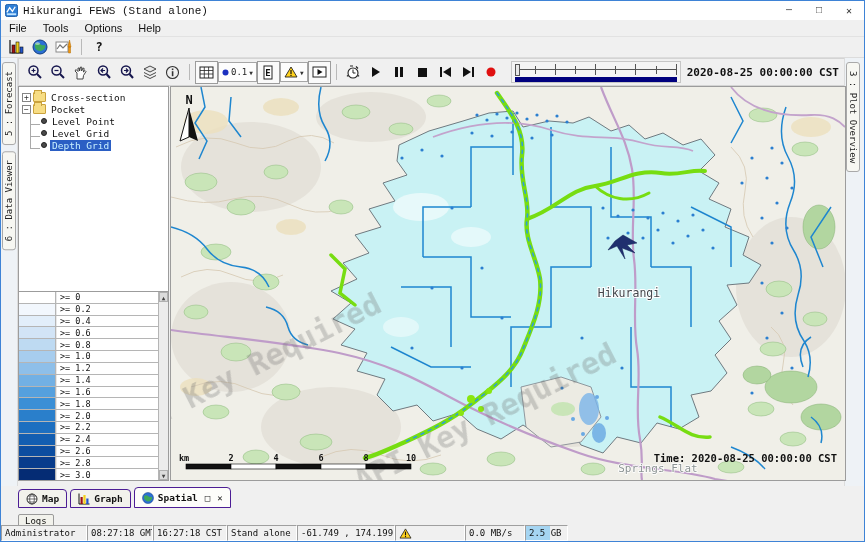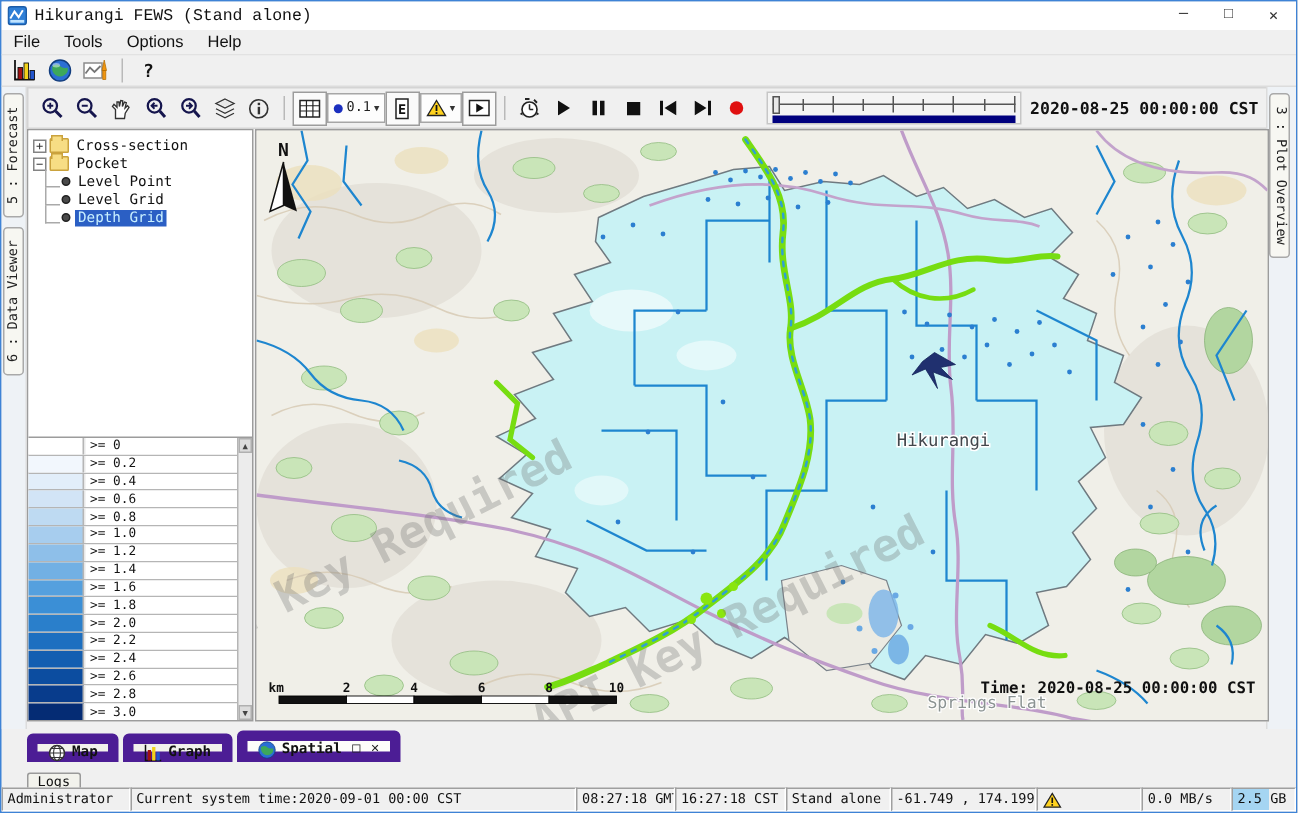--- a/index.html
+++ b/index.html
@@ -89,22 +89,22 @@
   .scr-btn { height:10px; font-size:6px; color:#444; text-align:center; line-height:10px;
              background:#dcdcdc; border:1px solid #b0b0b0; }
 
   
   .map-area { position:absolute; left:169px; top:85px; width:676px; height:395px;
               border:1px solid #9c9c9c; background:#f0efe8; }
 
   
   .bottom-tabs { position:absolute; left:17px; top:486px; height:21px; display:flex; gap:3px;
                  align-items:flex-end; }
-  .btab { display:flex; align-items:flex-start; gap:4px; height:19px; padding:0 7px;
-          background:#f2f2ec; border:7px solid #4c1d95; border-radius:4px 4px 0 0;
+  .btab { display:flex; align-items:center; gap:4px; height:19px; padding:0 7px;
+          background:#f2f2ec; border:1px solid #4c1d95; border-radius:4px 4px 0 0;
           font-size:9.5px; font-weight:bold; color:#111; }
   .btab.active { background:#fdfdfa; height:21px; }
   .tab-ctl { font-size:9px; font-weight:bold; color:#222; margin-left:3px; }
   .logs-row { position:absolute; left:17px; top:508px; }
   .logs-btn { height:15px; padding:0 6px; font-size:9px; color:#111; background:#f2f2ec;
               border:1px solid #9a9a9a; border-radius:2px; display:inline-flex; align-items:center; }
 
   
   .statusbar { position:absolute; left:0; bottom:0; width:100%; height:16px; display:flex; background:#f0f0f0; }
   .scell { height:100%; border:1px solid; border-color:#9f9f9f #fff #fff #9f9f9f; font-size:9px;
@@ -673,21 +673,20 @@
       <span class="tab-ctl">✕</span>
     </div>
   </div>
 
   <div class="logs-row">
     <span class="logs-btn">Logs</span>
   </div>
 
   <div class="statusbar">
     <div class="scell" style="width:86px">Administrator</div>
-    <div class="scell" style="width:298px">Current system time:2020-09-01 00:00 CST</div>
     <div class="scell" style="width:66px">08:27:18 GMT</div>
     <div class="scell" style="width:74px">16:27:18 CST</div>
     <div class="scell" style="width:70px">Stand alone</div>
     <div class="scell" style="width:98px">-61.749 , 174.199</div>
     <div class="scell" style="width:70px">
       <svg width="13" height="11" viewBox="0 0 14 12">
         <path d="M7,1 L13,11 L1,11 Z" fill="#ffd21e" stroke="#222" stroke-width="0.9"></path>
         <rect x="6.4" y="4" width="1.2" height="4" fill="#111"></rect>
         <rect x="6.4" y="8.8" width="1.2" height="1.2" fill="#111"></rect>
       </svg>

